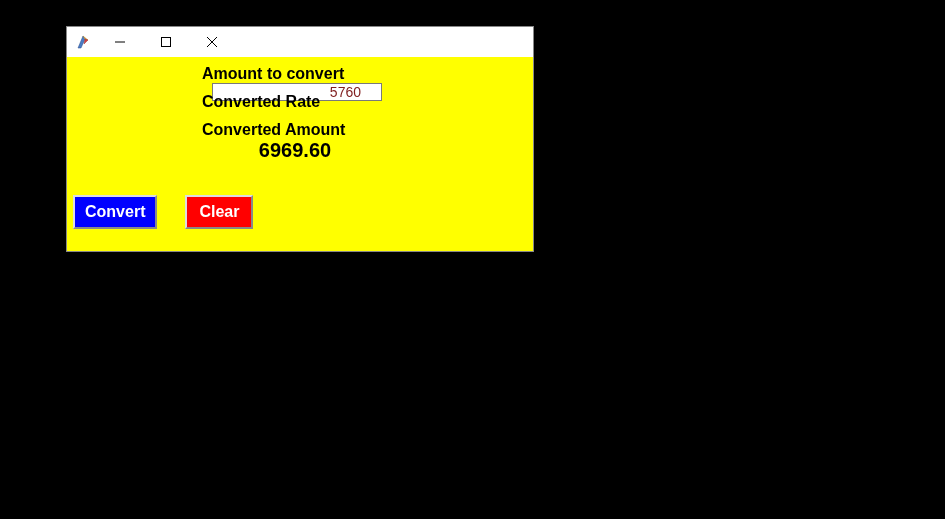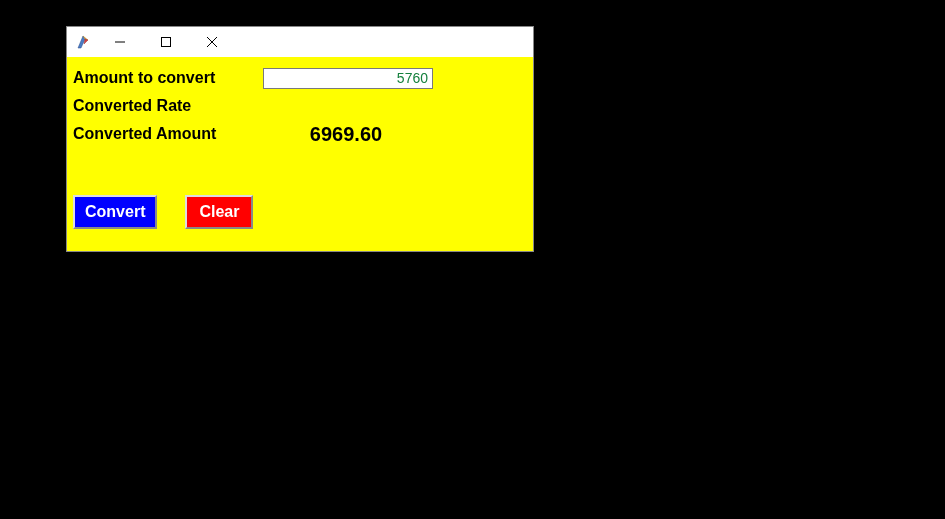--- a/index.html
+++ b/index.html
@@ -58,38 +58,39 @@
     }
     .content {
       background: #ffff00;
       padding: 8px 12px 22px 6px;
     }
     .row {
       display: flex;
       align-items: center;
       height: 26px;
       margin-bottom: 2px;
+      flex-direction: column;
     }
     .lbl {
       font-size: 16px;
       font-weight: bold;
       color: #000;
       width: 190px;
       font-family: Arial, sans-serif;
     }
     .entry {
       width: 170px;
       height: 21px;
       border: 1px solid #7a7a7a;
       background: #fff;
       font-size: 14px;
       font-family: Arial, sans-serif;
       text-align: right;
-      padding: 0 4px;
-      color: #15803d;
+      padding: 0 20px;
+      color: #7f1d1d;
     }
     .result {
       width: 170px;
       font-size: 20px;
       font-weight: bold;
       color: #000;
       text-align: center;
       padding-right: 4px;
       font-family: Arial, sans-serif;
     }

